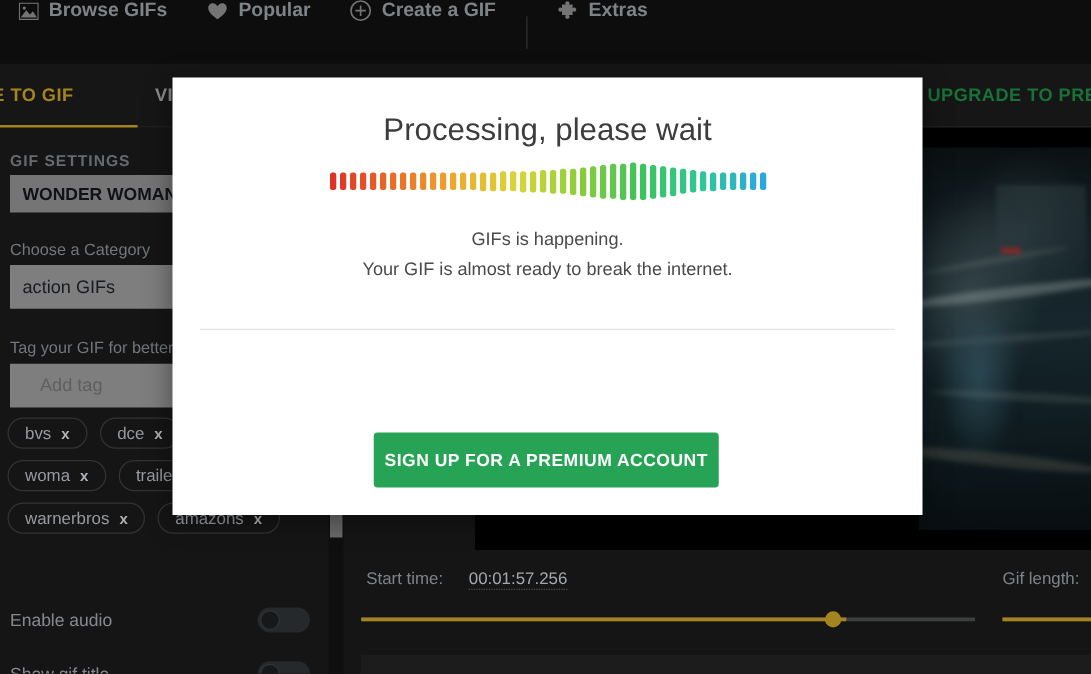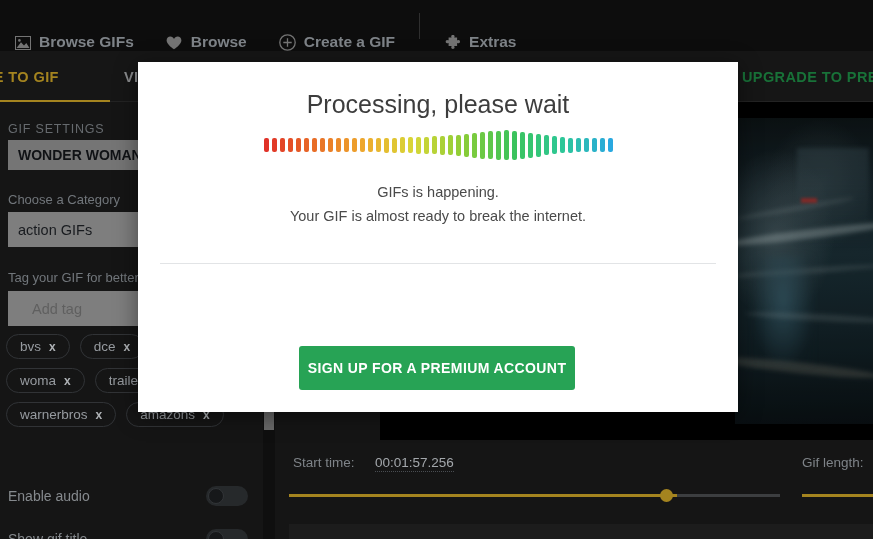--- a/index.html
+++ b/index.html
@@ -11,21 +11,21 @@
   }
   #app { position: relative; width: 873px; height: 539px; overflow: hidden; }
 
   
   #topnav {
     position: absolute; left: 0; top: 0; width: 873px; height: 51px;
     background: #111111;
     display: flex; align-items: center;
   }
   .nav-item {
-    display: flex; align-items: flex-end; gap: 8px;
+    display: flex; align-items: flex-start; gap: 8px;
     height: 51px; padding: 0 16px;
     color: #9aa0a6; font-size: 15.5px; font-weight: bold;
     cursor: pointer; white-space: nowrap;
   }
   .nav-item:first-child { padding-left: 14px; }
   .nav-icon { display: inline-flex; align-items: center; justify-content: center; width: 17px; height: 17px; color: #8e8e8e; }
   .nav-icon svg { display: block; }
   .nav-sep { width: 1px; height: 26px; background: #3a3a3a; margin: 0 8px; }
 
   
@@ -49,21 +49,21 @@
   #tab-video { left: 124px; }
   #tab-upgrade { left: 742px; color: #1e8b45; }
 
   
   #sidebar {
     position: absolute; left: 0; top: 102px; width: 264px; height: 437px;
     background: #1a1a1a; overflow: hidden;
   }
   .sb-header {
     position: absolute; left: 8px; top: 20px;
-    font-size: 12.5px; font-weight: normal; letter-spacing: .8px; color: #7d8287;
+    font-size: 12.5px; font-weight: bold; letter-spacing: .8px; color: #7d8287;
   }
   .sb-title-input {
     position: absolute; left: 8px; top: 38px; width: 248px; height: 30px;
     background: #8f8f8f; border: none; color: #14161a;
     font-size: 14px; font-family: "Liberation Sans", sans-serif;
     padding: 0 10px; font-weight: bold;
   }
   .sb-label {
     position: absolute; left: 8px;
     font-size: 13px; color: #8a9096; white-space: nowrap;
@@ -247,21 +247,21 @@
           </svg>
       </span>
       <span>Browse GIFs</span>
     </div>
     <div class="nav-item">
       <span class="nav-icon">
         <svg width="16" height="14" viewBox="0 0 16 14">
             <path d="M8 13.3 C8 13.3 0.6 8.6 0.6 4.5 C0.6 2.1 2.4 0.6 4.3 0.6 C6 0.6 7.4 1.8 8 3 C8.6 1.8 10 0.6 11.7 0.6 C13.6 0.6 15.4 2.1 15.4 4.5 C15.4 8.6 8 13.3 8 13.3 Z" fill="currentColor"></path>
           </svg>
       </span>
-      <span>Browse</span>
+      <span>Popular</span>
     </div>
     <div class="nav-item">
       <span class="nav-icon">
         <svg width="17" height="17" viewBox="0 0 17 17">
             <circle cx="8.5" cy="8.5" r="7.7" fill="none" stroke="currentColor" stroke-width="1.3"></circle>
             <path d="M8.5 4.3 V12.7 M4.3 8.5 H12.7" stroke="currentColor" stroke-width="1.3"></path>
           </svg>
       </span>
       <span>Create a GIF</span>
     </div>

